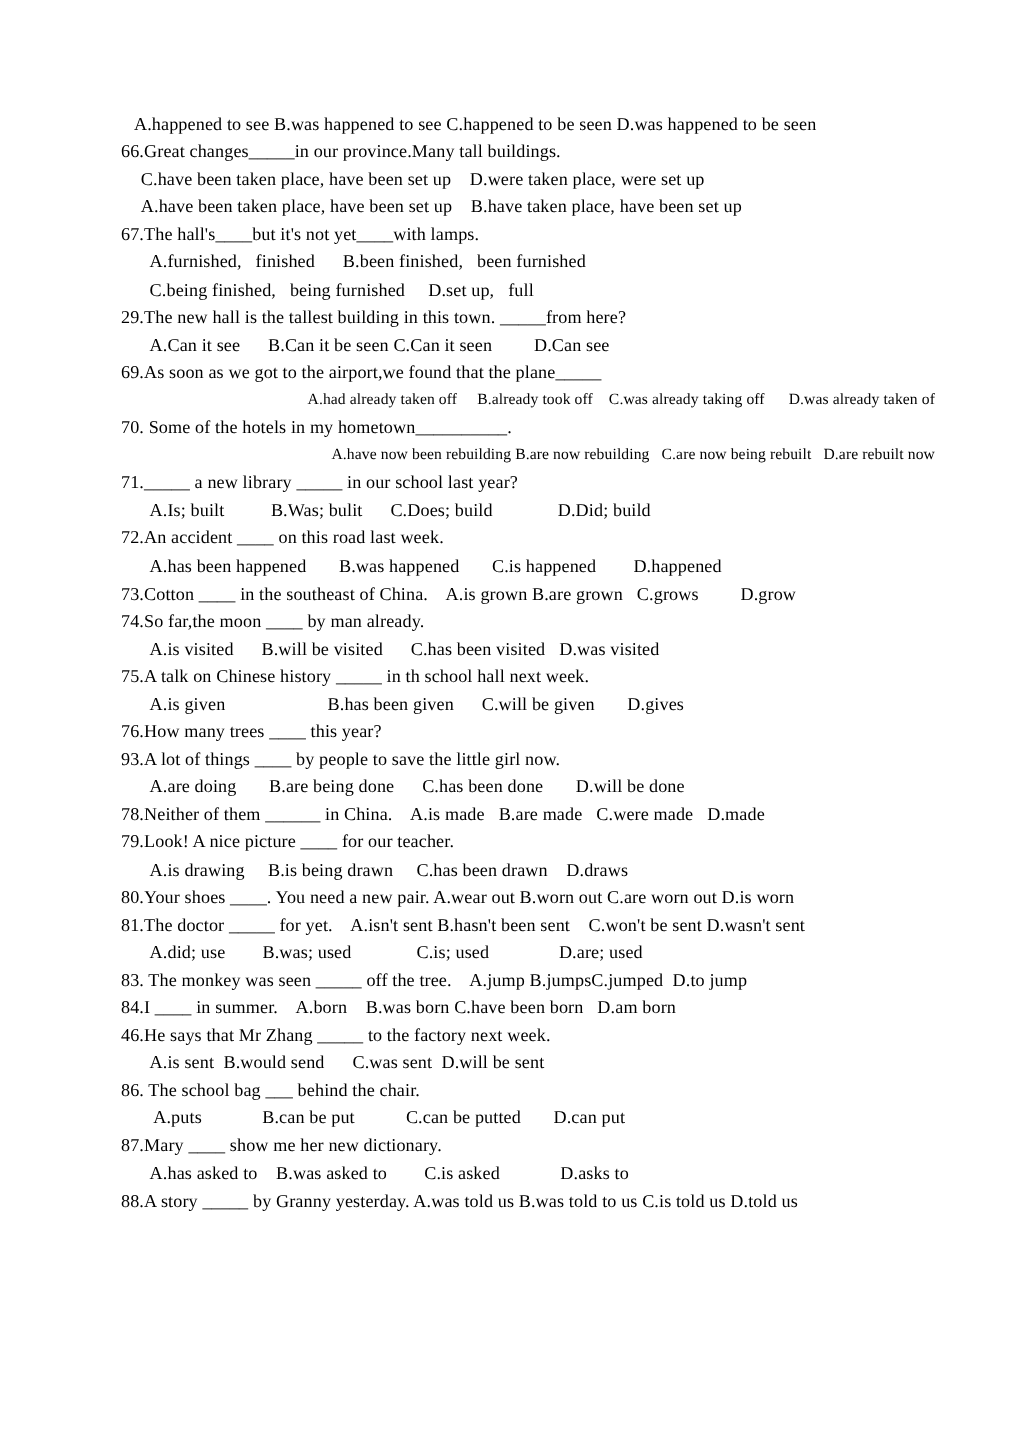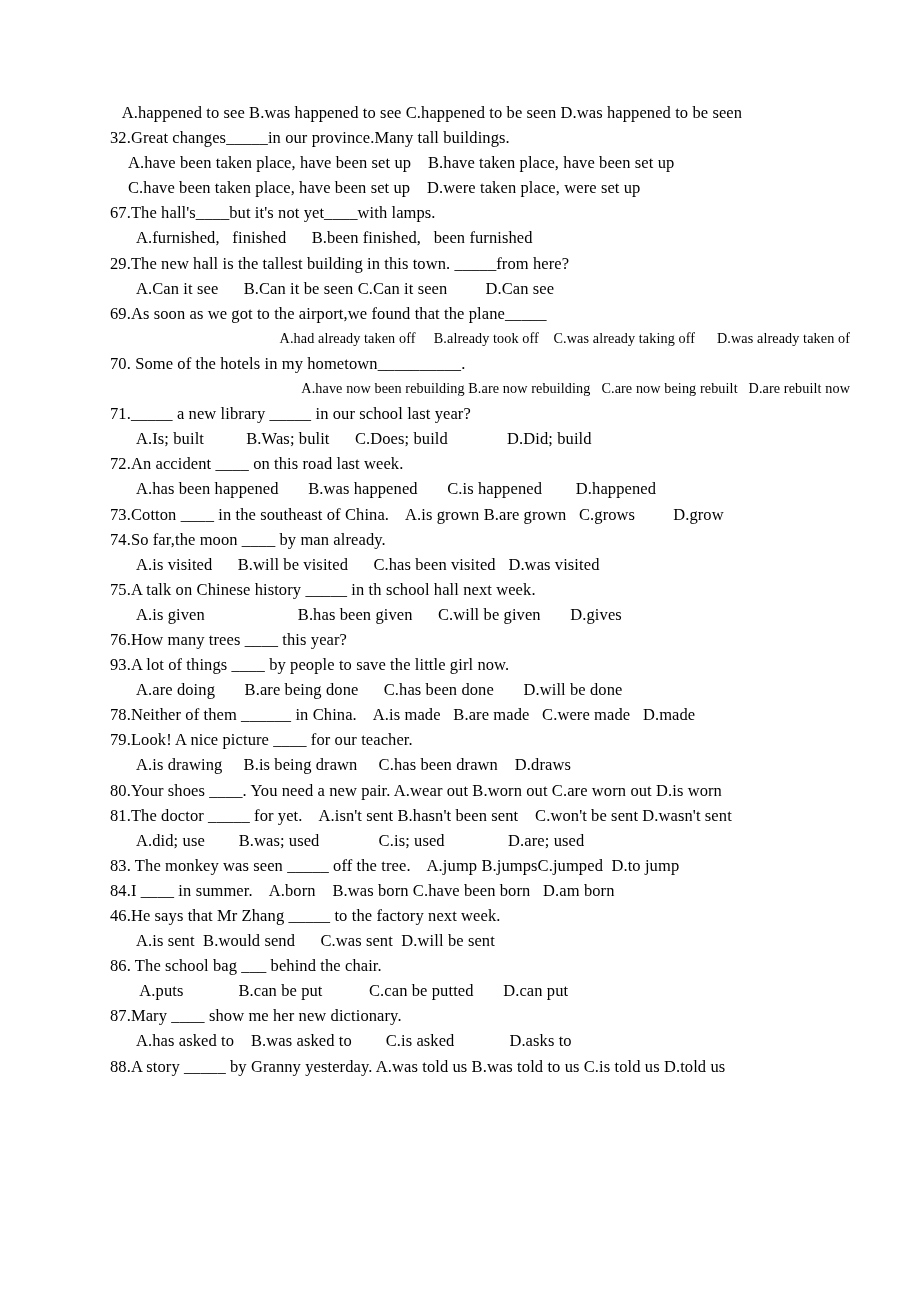--- a/index.html
+++ b/index.html
@@ -33,25 +33,26 @@
   }
   .indent1{ padding-left:18px; }
   .indent2{ padding-left:26px; }
 </style>
 </head>
 <body>
 
 <div class="page">
   <div class="content" id="body-lines">
       <div class="line">   A.happened to see B.was happened to see C.happened to be seen D.was happened to be seen</div>
-      <div class="line">32.Great changes_____in our province.Many tall buildings.</div>
+      <div class="line">66.Great changes_____in our province.Many tall buildings.</div>
+      <div class="line indent1">C.have been taken place, have been set up    D.were taken place, were set up</div>
       <div class="line indent1">A.have been taken place, have been set up    B.have taken place, have been set up</div>
-      <div class="line indent1">C.have been taken place, have been set up    D.were taken place, were set up</div>
       <div class="line">67.The hall's____but it's not yet____with lamps.</div>
       <div class="line indent2">A.furnished,   finished      B.been finished,   been furnished</div>
+      <div class="line indent2">C.being finished,   being furnished     D.set up,   full</div>
       <div class="line">29.The new hall is the tallest building in this town. _____from here?</div>
       <div class="line indent2">A.Can it see      B.Can it be seen C.Can it seen         D.Can see</div>
       <div class="line">69.As soon as we got to the airport,we found that the plane_____</div>
       <div class="line small indent2">A.had already taken off     B.already took off    C.was already taking off      D.was already taken of</div>
       <div class="line">70. Some of the hotels in my hometown__________.</div>
       <div class="line small indent2">A.have now been rebuilding B.are now rebuilding   C.are now being rebuilt   D.are rebuilt now</div>
       <div class="line">71._____ a new library _____ in our school last year?</div>
       <div class="line indent2">A.Is; built          B.Was; bulit      C.Does; build              D.Did; build</div>
       <div class="line">72.An accident ____ on this road last week.</div>
       <div class="line indent2">A.has been happened       B.was happened       C.is happened        D.happened</div>

